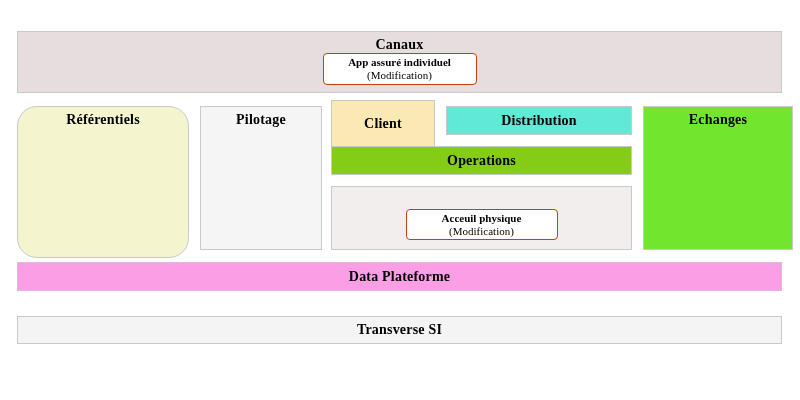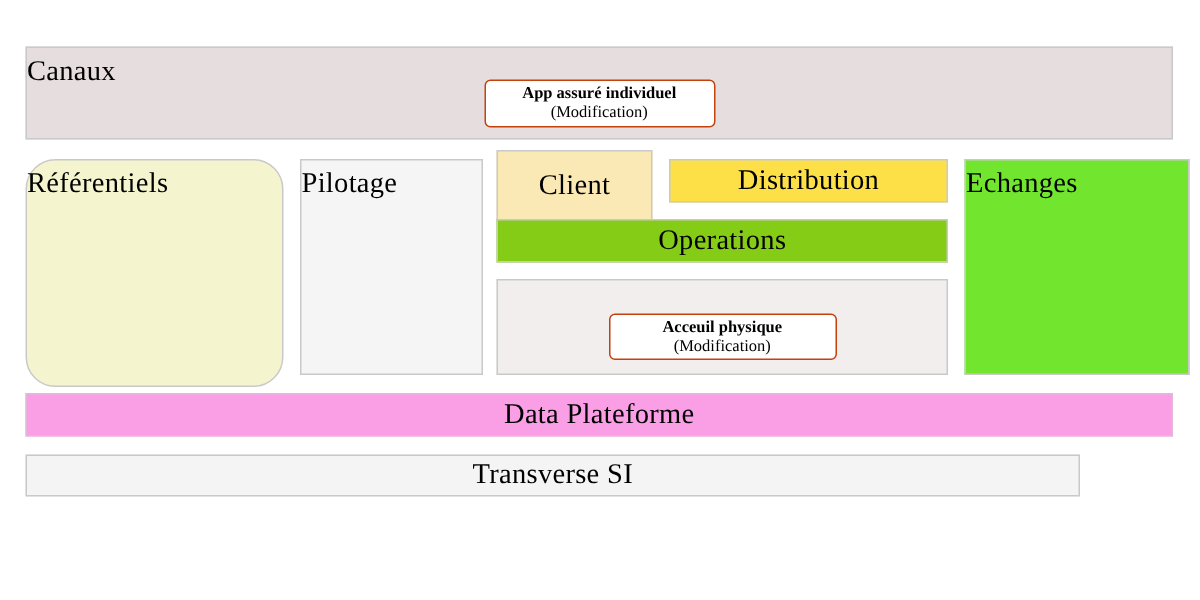--- a/index.html
+++ b/index.html
@@ -16,23 +16,23 @@
     overflow: hidden;
   }
   .block {
     position: absolute;
     box-sizing: border-box;
     border: 1px solid #c9c9c9;
     color: #000000;
   }
   .block .title {
     display: block;
-    text-align: left;
-    font-weight: normal;
-    font-size: 19px;
+    text-align: center;
+    font-weight: bold;
+    font-size: 14px;
     padding-top: 5px;
     letter-spacing: 0.2px;
   }
   .bar {
     display: flex;
     align-items: center;
     justify-content: center;
   }
   .bar .title {
     padding-top: 0;
@@ -63,21 +63,21 @@
   #canaux-app    { top: 21px;   width: 154px; height: 32px; }
   #referentiels  { left: 17px;  top: 106px; width: 172px; height: 152px; border-radius: 20px; }
   #pilotage      { left: 200px; top: 106px; width: 122px; height: 144px; }
   #client        { left: 331px; top: 100px; width: 104px; height: 47px; }
   #distribution  { left: 446px; top: 106px; width: 186px; height: 29px; }
   #operations    { left: 331px; top: 146px; width: 301px; height: 29px; }
   #ressources    { left: 331px; top: 186px; width: 301px; height: 64px; }
   #ressources-app{ top: 22px;   width: 152px; height: 31px; }
   #echanges      { left: 643px; top: 106px; width: 150px; height: 144px; }
   #data-plateforme { left: 17px; top: 262px; width: 765px; height: 29px; border-color: #e2b8da; }
-  #transverse-si { left: 17px;  top: 303px; width: 703px; height: 28px; }
+  #transverse-si { left: 17px;  top: 316px; width: 765px; height: 28px; }
 </style>
 </head>
 <body>
 
 <div id="stage">
 
   <div class="block" id="canaux" style="background-color: rgb(230, 222, 222);">
     <span class="title">Canaux</span>
     <div class="app-box" id="canaux-app">
       <span class="app-title">App assuré individuel</span>
@@ -90,21 +90,21 @@
   </div>
 
   <div class="block" id="pilotage" style="background-color: rgb(245, 245, 245);">
     <span class="title">Pilotage</span>
   </div>
 
   <div class="block bar" id="client" style="background-color: rgb(250, 233, 181);">
     <span class="title">Client</span>
   </div>
 
-  <div class="block bar" id="distribution" style="background-color: #fde047;">
+  <div class="block bar" id="distribution" style="background-color: #5eead4;">
     <span class="title">Distribution</span>
   </div>
 
   <div class="block bar" id="operations" style="background-color: #84cc16;">
     <span class="title">Operations</span>
   </div>
 
   <div class="block" id="ressources" style="background-color: rgb(242, 238, 238);">
     <div class="app-box" id="ressources-app">
       <span class="app-title">Acceuil physique</span>

